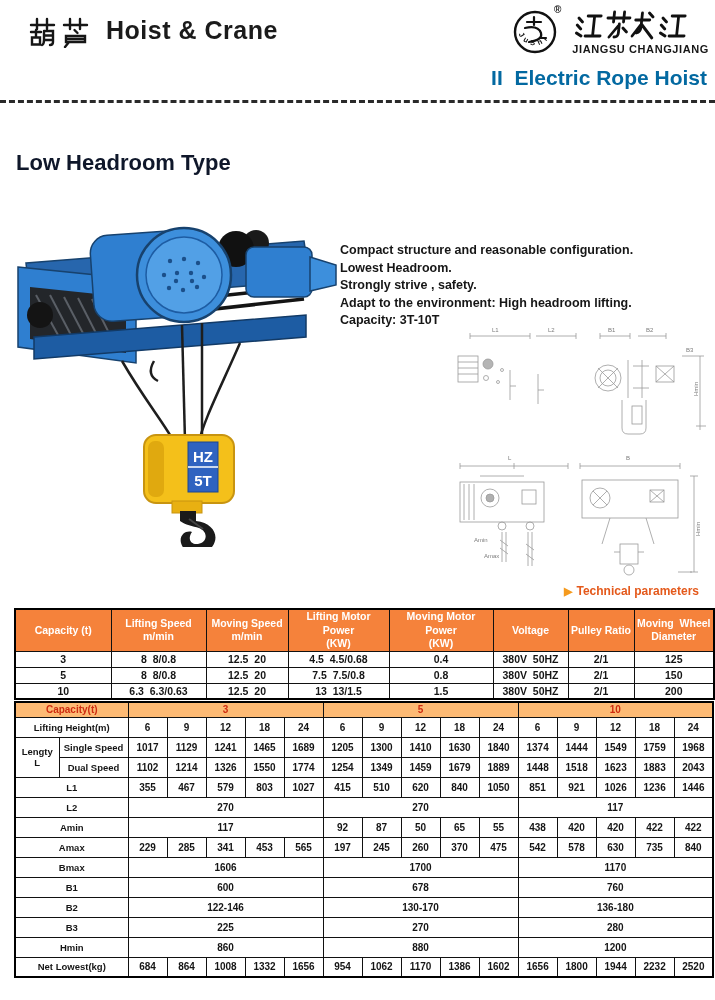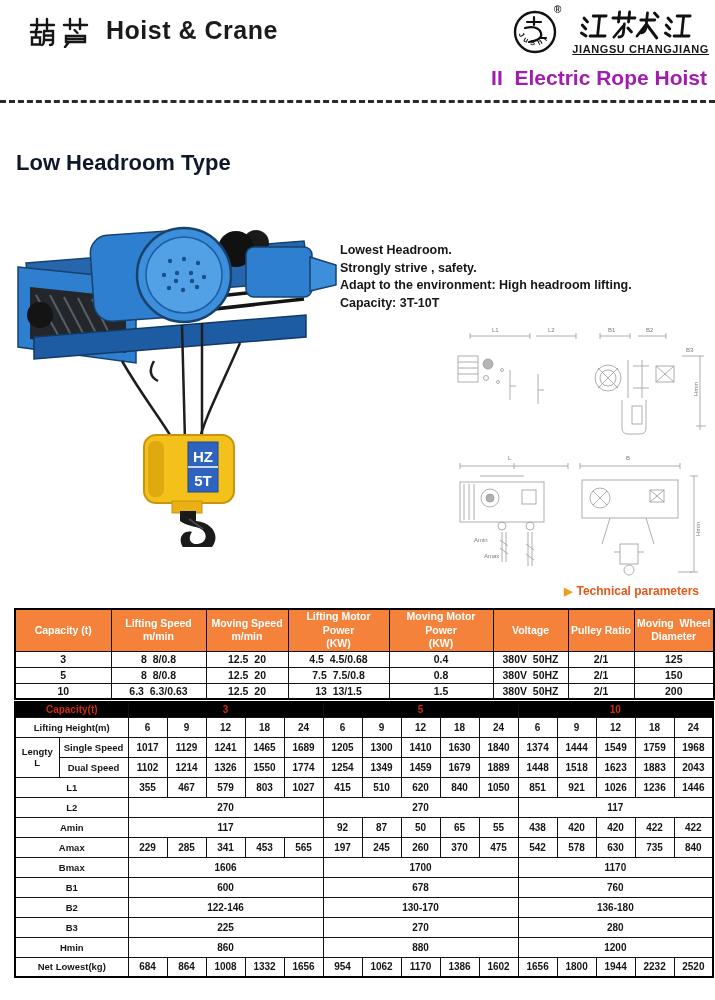--- a/index.html
+++ b/index.html
@@ -3,44 +3,44 @@
 <meta charset="utf-8">
 <style>
   * { margin:0; padding:0; box-sizing:border-box; }
   body { background:#e9e9e9; font-family:"Liberation Sans", sans-serif; }
   .page { position:relative; width:715px; height:1000px; background:#ffffff; margin:0 auto; overflow:hidden; color:#111; }
 
   
   .brand { position:absolute; top:16px; left:28px; display:flex; align-items:flex-start; gap:16px; }
   .brand-en { font-size:25px; font-weight:bold; letter-spacing:0.5px; color:#1b1b1b; }
   .logo { position:absolute; top:2px; right:6px; display:flex; align-items:flex-start; gap:6px; }
-  .logo-right { display:flex; flex-direction:column; align-items:center; margin-top:6px;text-decoration:underline; }
+  .logo-right { display:flex; flex-direction:column; margin-top:6px; }
   .brand-cn-en { font-size:11px; font-weight:bold; letter-spacing:0.6px; color:#161616; margin-top:1px; }
-  .subtitle { position:absolute; top:66px; right:8px; font-size:21px; font-weight:bold; color:#a21caf; white-space:pre; }
+  .subtitle { position:absolute; top:66px; right:8px; font-size:21px; font-weight:bold; color:#0369a1; white-space:pre; }
   .divider { position:absolute; top:100px; left:0; width:715px; border-top:3px dashed #2a2a2a; }
 
   .section-heading { position:absolute; top:150px; left:16px; font-size:22px; font-weight:bold; color:#0f172a; }
 
   .hoist-art { position:absolute; top:185px; left:4px; }
   .desc { position:absolute; top:242px; left:340px; width:370px; font-size:12.5px; font-weight:bold; color:#161616; line-height:17.5px; }
   .tech-art { position:absolute; top:326px; left:450px; }
 
   .tech-label { position:absolute; top:584px; right:16px; font-size:12px; font-weight:bold; color:#e4591b; display:flex; align-items:center; gap:4px; }
   .tech-label .arrow { color:#f59a1d; font-size:11px; }
 
   
   .tbl-wrap1 { position:absolute; top:608px; left:14px; width:699px; }
   .tbl-wrap2 { position:absolute; top:701px; left:14px; width:699px; }
   table { border-collapse:collapse; width:699px; table-layout:fixed; border:2px solid #000; }
   td { border:1px solid #111; text-align:center; vertical-align:middle; font-weight:bold;
        white-space:pre-wrap; overflow:hidden; padding:0 1px; color:#151515; }
   .t1 td { font-size:10.5px; height:16px; }
   .t1 td.h1 { background:#f5823b; color:#ffffff; height:34px; line-height:1.3; font-weight:bold; }
   .t2 td { font-size:10px; height:20px; }
-  .t2 td.hdr { background:#000000; color:#cf2b10; height:15px; }
+  .t2 td.hdr { background:#fdba74; color:#cf2b10; height:15px; }
   .t2 td.lbl { font-size:9.5px; }
 </style>
 </head>
 <body>
 
 <div class="page">
 
   <div class="brand">
     <svg width="62" height="32" viewBox="0 0 62 32" aria-label="葫芦">
       <g fill="none" stroke="#161616" stroke-width="2.4" stroke-linecap="round">
@@ -147,20 +147,21 @@
     <line x1="184" y1="282" x2="214" y2="282" stroke="#ffffff" stroke-width="1.5"></line>
     <text x="199" y="277" text-anchor="middle" font-size="15" font-weight="bold" fill="#ffffff">HZ</text>
     <text x="199" y="301" text-anchor="middle" font-size="15" font-weight="bold" fill="#ffffff">5T</text>
     <rect x="168" y="316" width="30" height="12" fill="#e8b012" stroke="#c89410"></rect>
 
     <path d="M176,326 h16 v10 c18,2 24,16 16,26 c-9,11 -28,8 -31,-4 c-2,-8 5,-13 11,-11 c-5,7 -1,13 6,12 c9,-1 11,-12 1,-16 c-6,-2 -14,-3 -19,-7 z" fill="#1a1a1a"></path>
     <path d="M185,334 l14,10" stroke="#444" stroke-width="2"></path>
   </svg>
 
   <div class="desc">
+    <div>Compact structure and reasonable configuration.</div>
     <div>Lowest Headroom.</div>
     <div>Strongly strive , safety.</div>
     <div>Adapt to the environment: High headroom lifting.</div>
     <div>Capacity: 3T-10T</div>
   </div>
 
   <svg class="tech-art" width="264" height="256" viewBox="0 0 264 256">
     <g stroke="#9a9a9a" stroke-width="0.8" fill="none">
 
       <path d="M20,10 h60 M86,10 h40 M150,10 h30 M188,10 h28"></path>

